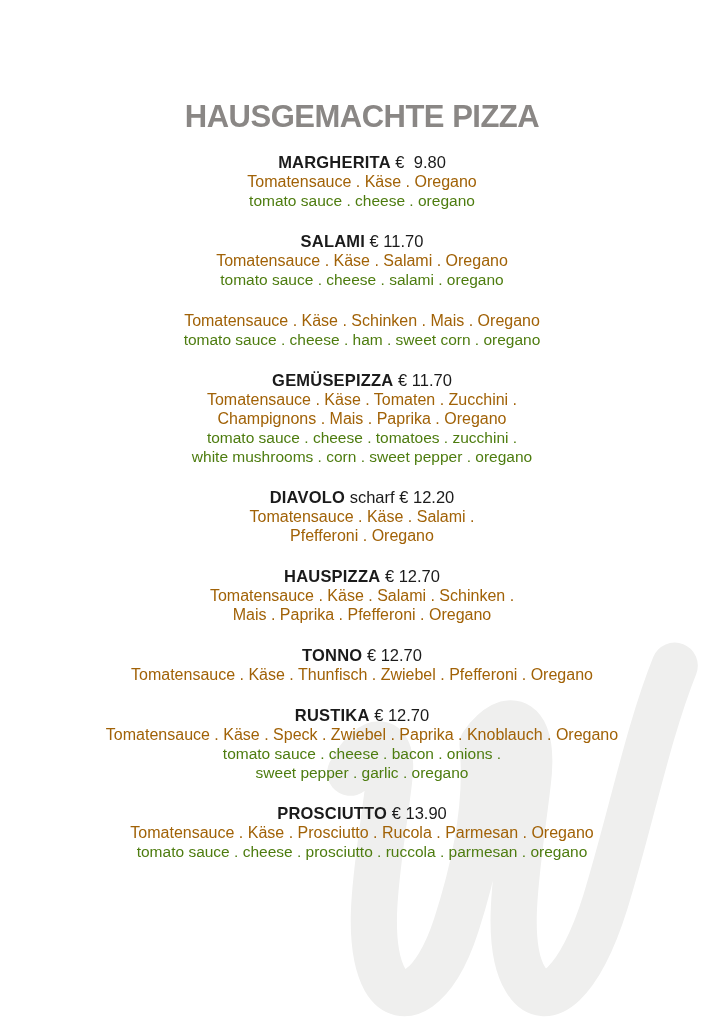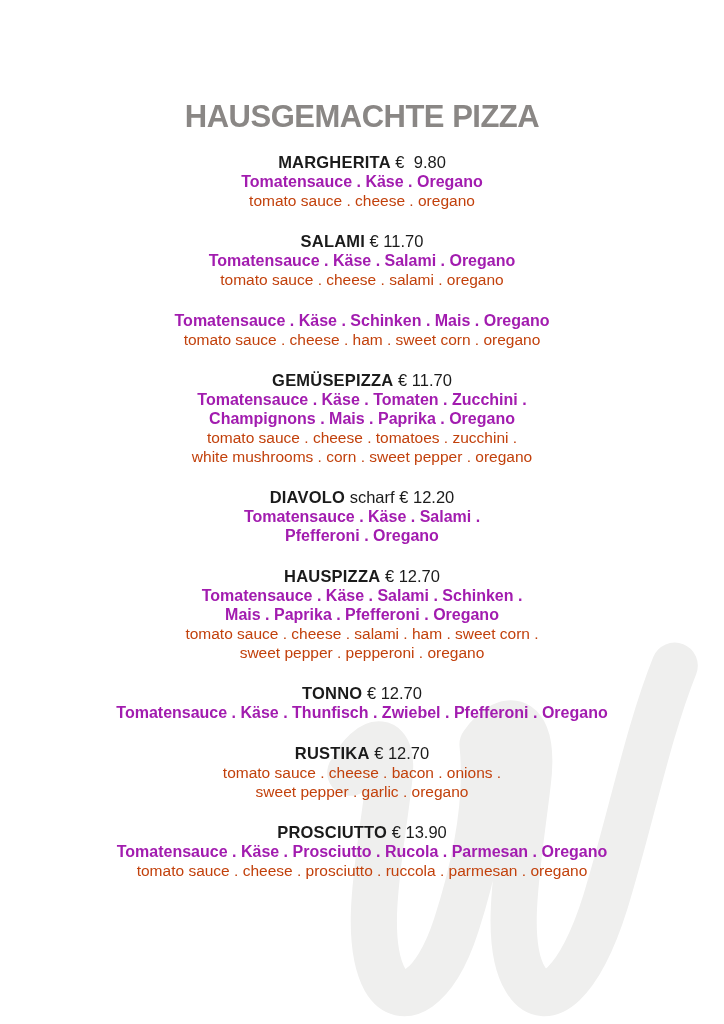--- a/index.html
+++ b/index.html
@@ -54,28 +54,27 @@
   .item-name {
     font-weight: bold;
     letter-spacing: 0.2px;
   }
   .item-note, .item-price {
     font-weight: normal;
   }
   .item-de {
     font-size: 16px;
     line-height: 19px;
-    color: #a21caf;
+    color: #a16207;
     white-space: pre-line;
-    font-weight: bold;
   }
   .item-en {
     font-size: 15.5px;
     line-height: 19px;
-    color: #c2410c;
+    color: #4d7c0f;
     white-space: pre-line;
   }
 </style>
 </head>
 <body>
 
 <svg class="watermark" viewBox="0 0 420 400" xmlns="http://www.w3.org/2000/svg" aria-hidden="true">
   <path d="M 35,155 C 55,118 78,118 72,162 C 64,232 46,312 68,352 C 84,380 116,362 136,300 C 156,238 166,178 161,128 C 186,93 212,103 204,165 C 195,242 180,317 202,352 C 221,384 254,355 278,278 C 302,200 318,118 344,53" fill="none" stroke="#efefee" stroke-width="44" stroke-linecap="round" stroke-linejoin="round"></path>
 </svg>
 
@@ -112,31 +111,30 @@
     <div class="item">
       <div class="item-head"><span class="item-name">DIAVOLO</span><span class="item-note"> scharf</span> <span class="item-price">€ 12.20</span></div>
       <div class="item-de">Tomatensauce . Käse . Salami .
 Pfefferoni . Oregano</div>
     </div>
 
     <div class="item">
       <div class="item-head"><span class="item-name">HAUSPIZZA</span><span class="item-note"></span> <span class="item-price">€ 12.70</span></div>
       <div class="item-de">Tomatensauce . Käse . Salami . Schinken .
 Mais . Paprika . Pfefferoni . Oregano</div>
-      <div class="item-en">tomato sauce . cheese . salami . ham . sweet corn .
-sweet pepper . pepperoni . oregano</div>
     </div>
 
     <div class="item">
       <div class="item-head"><span class="item-name">TONNO</span><span class="item-note"></span> <span class="item-price">€ 12.70</span></div>
       <div class="item-de">Tomatensauce . Käse . Thunfisch . Zwiebel . Pfefferoni . Oregano</div>
     </div>
 
     <div class="item">
       <div class="item-head"><span class="item-name">RUSTIKA</span><span class="item-note"></span> <span class="item-price">€ 12.70</span></div>
+      <div class="item-de">Tomatensauce . Käse . Speck . Zwiebel . Paprika . Knoblauch . Oregano</div>
       <div class="item-en">tomato sauce . cheese . bacon . onions .
 sweet pepper . garlic . oregano</div>
     </div>
 
     <div class="item">
       <div class="item-head"><span class="item-name">PROSCIUTTO</span><span class="item-note"></span> <span class="item-price">€ 13.90</span></div>
       <div class="item-de">Tomatensauce . Käse . Prosciutto . Rucola . Parmesan . Oregano</div>
       <div class="item-en">tomato sauce . cheese . prosciutto . ruccola . parmesan . oregano</div>
     </div>
 

